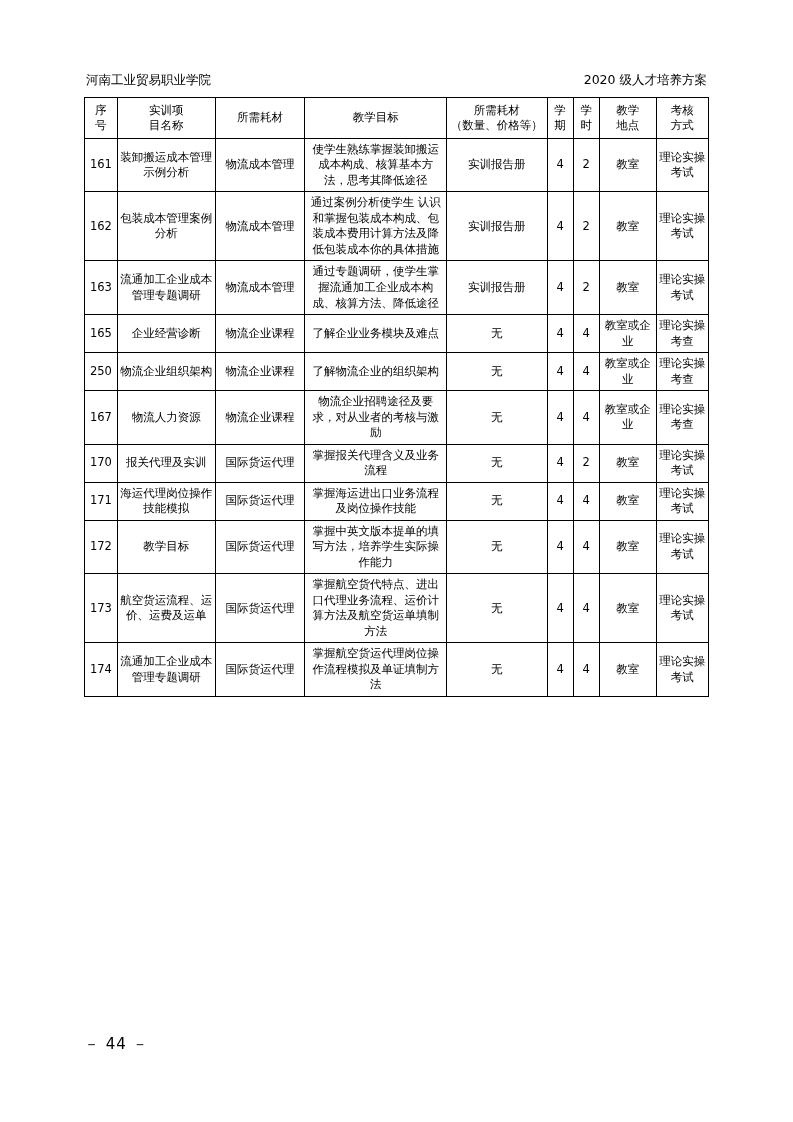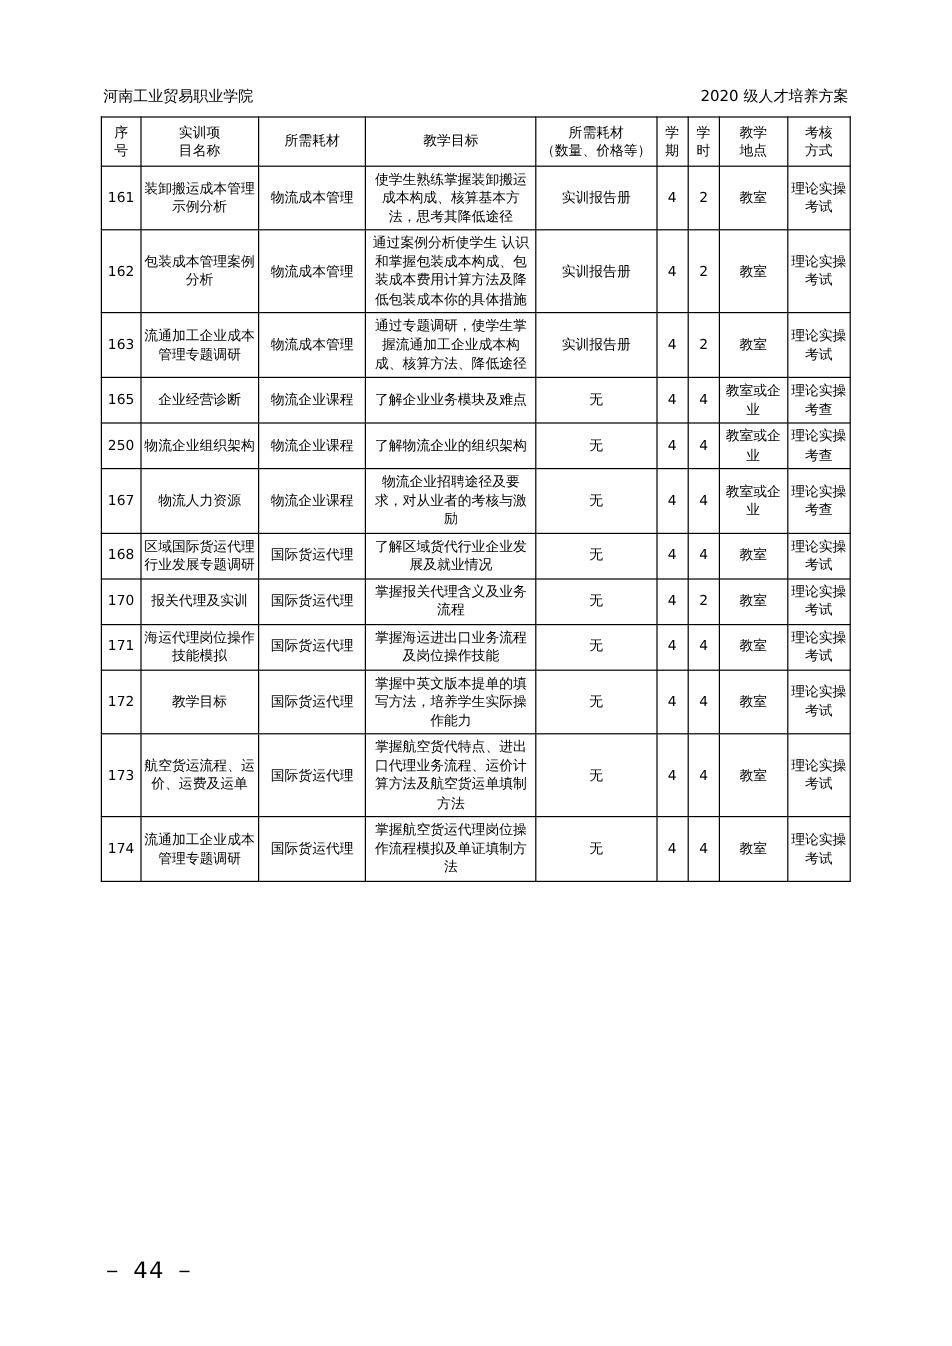--- a/index.html
+++ b/index.html
@@ -66,22 +66,22 @@
   .c-course { width: 82px; }
   .c-goal { width: 130px; }
   .c-mat { width: 92px; }
   .c-term { width: 24px; }
   .c-hours { width: 24px; }
   .c-place { width: 52px; }
   .c-exam { width: 48px; }
   .footer {
     position: absolute;
     left: 84px;
-    bottom: 50px;
-    font-size: 19px;
+    bottom: 68px;
+    font-size: 15px;
     letter-spacing: 1px;
   }
 </style>
 </head>
 <body>
 
 <div class="page">
 
   <div class="header">
     <div class="header-left">河南工业贸易职业学院</div>
@@ -199,31 +199,20 @@
         <td class="item">物流人力资源</td>
         <td>物流企业课程</td>
         <td class="goal">物流企业招聘途径及要求，对从业者的考核与激励</td>
         <td>无</td>
         <td>4</td>
         <td>4</td>
         <td>教室或企业</td>
         <td>理论实操考查</td>
       </tr>
       <tr>
-        <td class="seq">168</td>
-        <td class="item">区域国际货运代理行业发展专题调研</td>
-        <td>国际货运代理</td>
-        <td class="goal">了解区域货代行业企业发展及就业情况</td>
-        <td>无</td>
-        <td>4</td>
-        <td>4</td>
-        <td>教室</td>
-        <td>理论实操考试</td>
-      </tr>
-      <tr>
         <td class="seq">170</td>
         <td class="item">报关代理及实训</td>
         <td>国际货运代理</td>
         <td class="goal">掌握报关代理含义及业务流程</td>
         <td>无</td>
         <td>4</td>
         <td>2</td>
         <td>教室</td>
         <td>理论实操考试</td>
       </tr>

